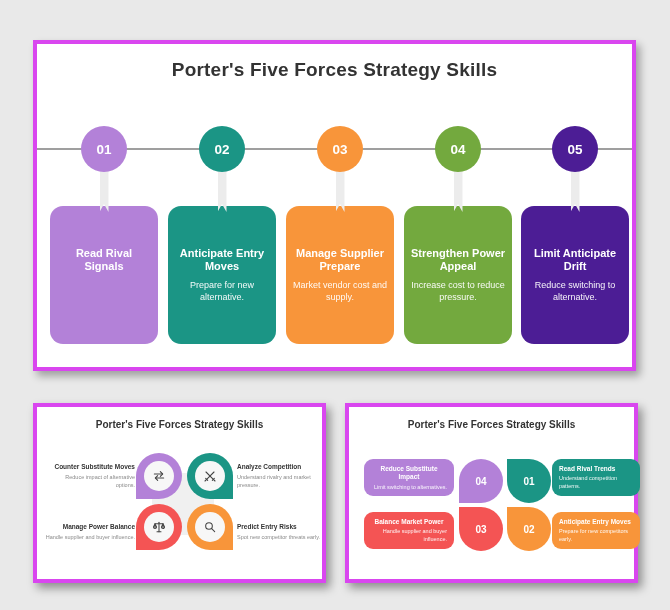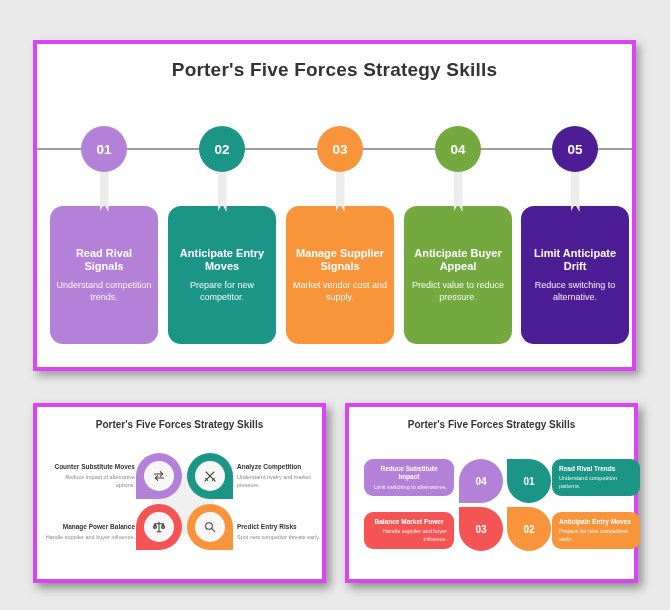--- a/index.html
+++ b/index.html
@@ -87,48 +87,47 @@
 
 <div class="slide" id="main-slide">
   <h1 class="main-title">Porter's Five Forces Strategy Skills</h1>
   <div class="timeline-line"></div>
 
   <div class="step u0">
     <div class="step-ribbon"></div>
     <div class="step-circle bg-purple">01</div>
     <div class="step-card bg-purple">
       <div class="card-title">Read Rival Signals</div>
-      <div class="card-desc">Understand competition trends.</div>
     </div>
   </div>
 
   <div class="step u1">
     <div class="step-ribbon"></div>
     <div class="step-circle bg-teal">02</div>
     <div class="step-card bg-teal">
       <div class="card-title">Anticipate Entry Moves</div>
-      <div class="card-desc">Prepare for new competitor.</div>
+      <div class="card-desc">Prepare for new alternative.</div>
     </div>
   </div>
 
   <div class="step u2">
     <div class="step-ribbon"></div>
     <div class="step-circle bg-orange">03</div>
     <div class="step-card bg-orange">
-      <div class="card-title">Manage Supplier Signals</div>
+      <div class="card-title">Manage Supplier Prepare</div>
       <div class="card-desc">Market vendor cost and supply.</div>
     </div>
   </div>
 
   <div class="step u3">
     <div class="step-ribbon"></div>
     <div class="step-circle bg-green">04</div>
     <div class="step-card bg-green">
-      <div class="card-title">Anticipate Buyer Appeal</div>
-      <div class="card-desc">Predict value to reduce pressure.</div>
+      <div class="card-title">Strengthen Power Appeal</div>
+      <div class="card-desc">Increase cost to reduce pressure.</div>
     </div>
   </div>
 
   <div class="step u4">
     <div class="step-ribbon"></div>
     <div class="step-circle bg-blue">05</div>
     <div class="step-card bg-blue">
       <div class="card-title">Limit Anticipate Drift</div>
       <div class="card-desc">Reduce switching to alternative.</div>
     </div>

